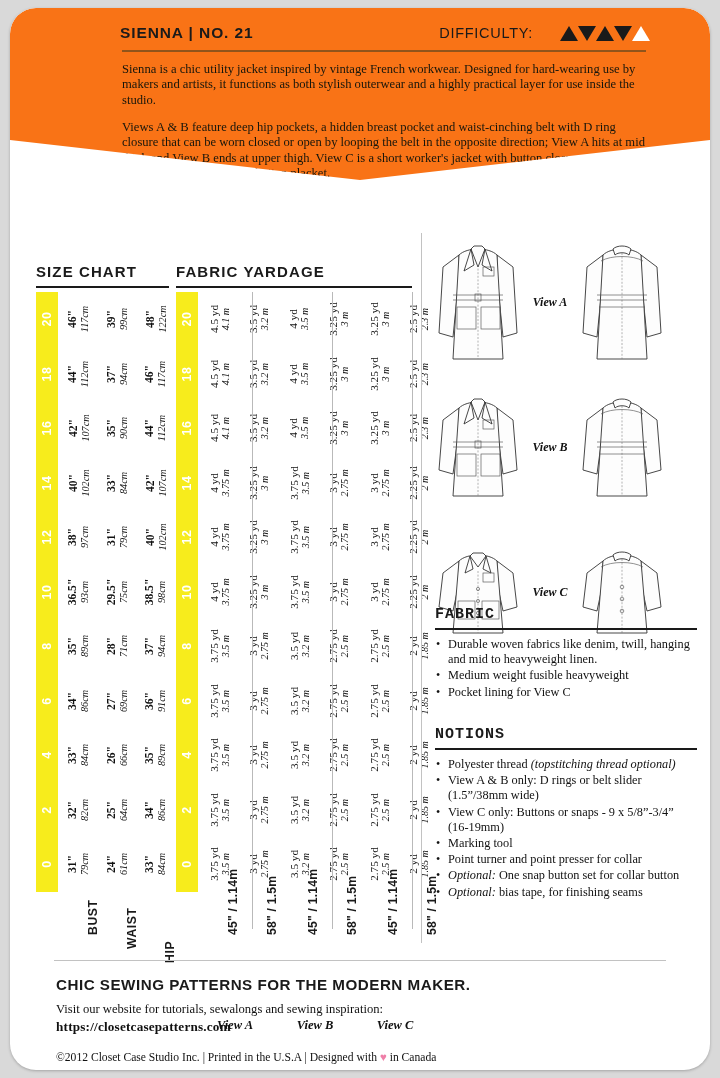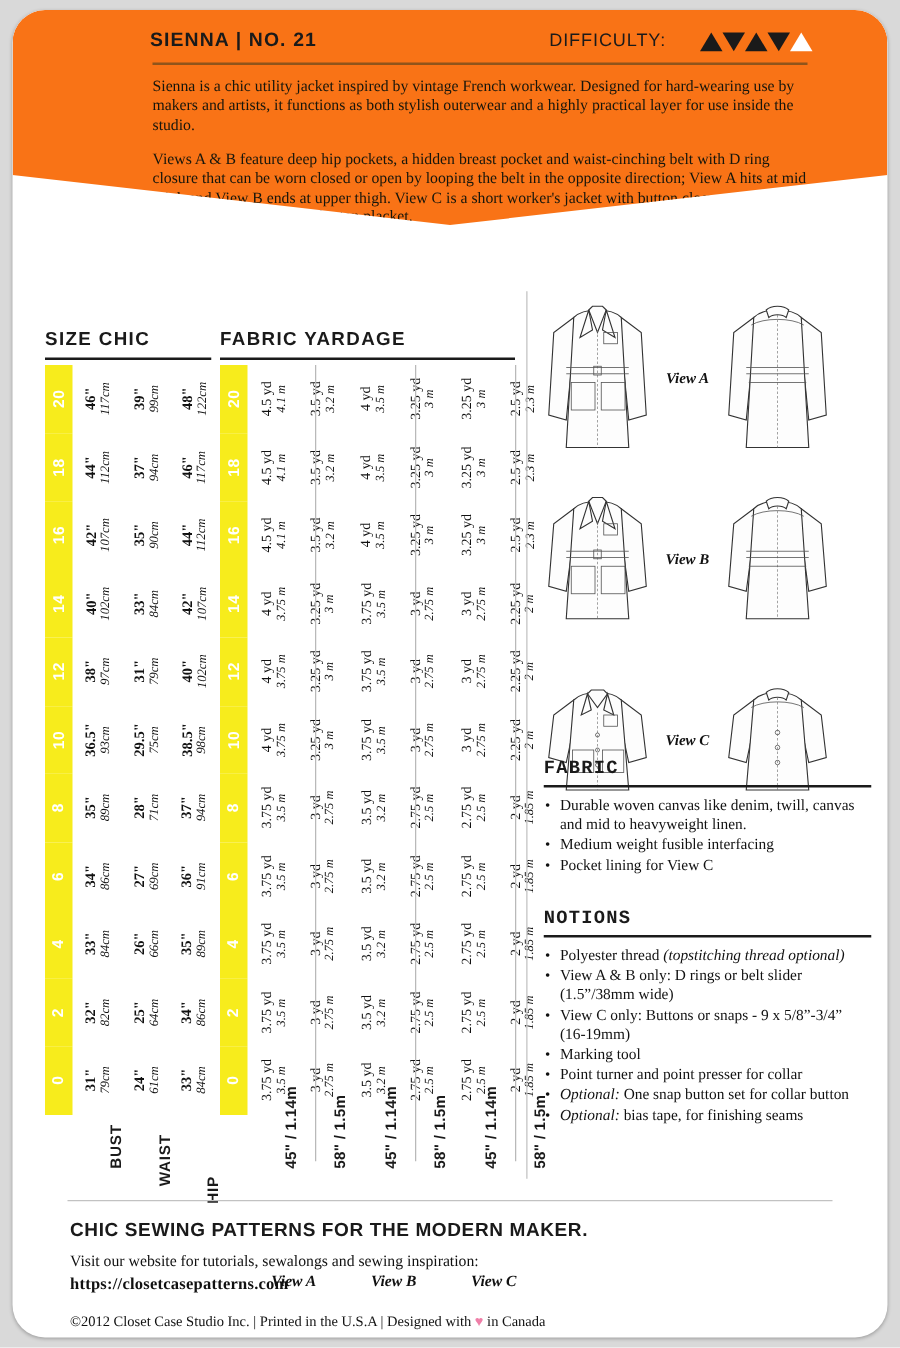--- a/index.html
+++ b/index.html
@@ -370,21 +370,21 @@
           </span>
         </div>
       </div>
       <div id="hdr-rule"></div>
       <div class="banner-p" id="banner-p1">Sienna is a chic utility jacket inspired by vintage French workwear. Designed for hard-wearing use by makers and artists, it functions as both stylish outerwear and a highly practical layer for use inside the studio.</div>
       <div class="banner-p" id="banner-p2">Views A &amp; B feature deep hip pockets, a hidden breast pocket and waist-cinching belt with D ring closure that can be worn closed or open by looping the belt in the opposite direction; View A hits at mid thigh and View B ends at upper thigh. View C is a short worker's jacket with button closure, optional sleeve pockets and a back button placket.</div>
     </div>
   </div>
 
   <div id="tables">
-    <div class="sec-head" id="sz-head">SIZE CHIC</div>
+    <div class="sec-head" id="sz-head">SIZE CHART</div>
     <div class="sec-rule" id="sz-rule"></div>
     <div class="sec-head" id="fy-head">FABRIC YARDAGE</div>
     <div class="sec-rule" id="fy-rule"></div>
 
     <div id="grid">
         <div class="size-row">
           <div class="sz-cell">
             <span>20</span>
           </div>
           <div class="sz-cell2">
@@ -1177,22 +1177,22 @@
             <circle cx="43" cy="56" r="1.8" style="fill:none;stroke:#555;stroke-width:.65"></circle>
             <circle cx="43" cy="68" r="1.8" style="fill:none;stroke:#555;stroke-width:.65"></circle>
           </svg></div>
       </div>
     </div>
 
   <div class="panel" id="fabric-panel" style="top:598px;">
     <div class="panel-title">FABRIC</div>
     <div class="panel-rule"></div>
     <ul id="fabric-list">
-        <li>Durable woven canvas like denim, twill, canvas and mid to heavyweight linen.</li>
-        <li>Medium weight fusible interfacing</li>
+        <li>Durable woven fabrics like denim, twill, hanging and mid to heavyweight linen.</li>
+        <li>Medium weight fusible heavyweight</li>
         <li>Pocket lining for View C</li>
       </ul>
   </div>
 
   <div class="panel" id="notions-panel" style="top:718px;">
     <div class="panel-title">NOTIONS</div>
     <div class="panel-rule"></div>
     <ul id="notions-list">
         <li>Polyester thread <i>(topstitching thread optional)</i></li>
         <li>View A &amp; B only: D rings or belt slider (1.5”/38mm wide)</li>

